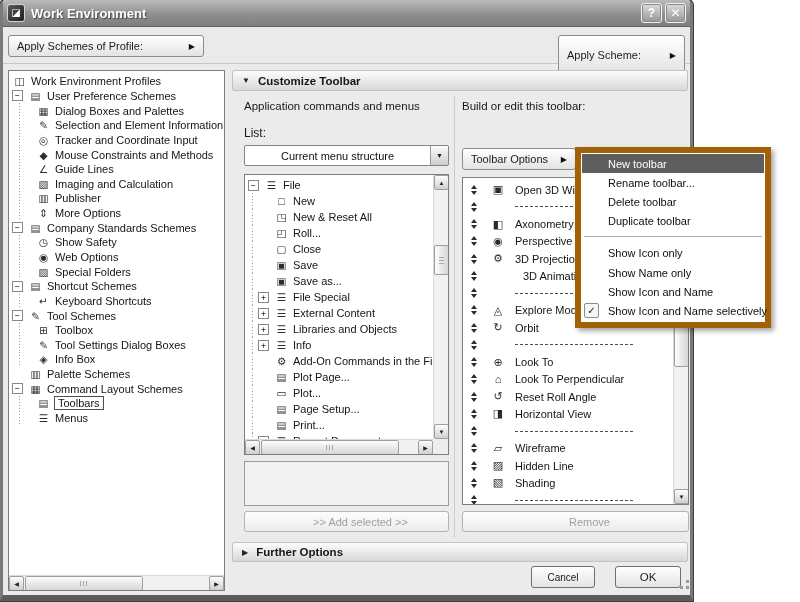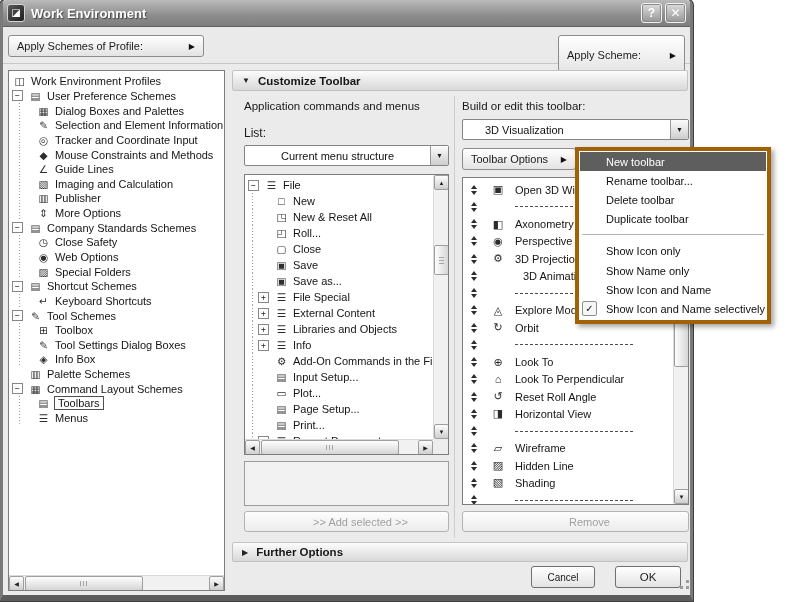--- a/index.html
+++ b/index.html
@@ -109,21 +109,21 @@
   .llabel.ind{margin-left:15px;}
   .dash{flex:none;margin-left:34px;width:118px;height:0;border-top:1px dashed #4c4c4c;}
 
   
   #cancelBtn{left:528px;top:566px;width:64px;height:22px;justify-content:center;border-color:#6f6f6f;font-size:10px;}
   #okBtn{left:612px;top:566px;width:66px;height:22px;justify-content:center;border-color:#6f6f6f;font-size:11.5px;}
   #grip{position:absolute;right:7px;bottom:6px;width:3px;height:3px;background:#9b9b9b;
     box-shadow:6px 0 0 #9b9b9b,6px -6px 0 #9b9b9b;}
 
   
-  #contextMenu{position:absolute;left:575px;top:147px;width:196px;background:#fff;border:4px solid #a16207;
+  #contextMenu{position:absolute;left:575px;top:147px;width:196px;background:#fff;border:6px solid #a16207;
     box-shadow:3px 3px 5px rgba(0,0,0,.35);z-index:60;padding:1px;box-sizing:border-box;}
   .mrow{position:relative;height:19.2px;display:flex;align-items:center;padding-left:26px;
     font-size:11px;color:#0f0f0f;white-space:nowrap;}
   .mrow.hl{background:#5e5e5e;color:#fff;}
   .msep{height:1px;background:#b2b2b2;margin:5px 2px 7px 2px;}
   .mcheck{position:absolute;left:2px;top:2px;width:15px;height:15px;border:1px solid #8d8d8d;background:#f6f6f6;
     border-radius:2px;display:flex;align-items:center;justify-content:center;font-size:10px;color:#111;box-sizing:border-box;}
 </style>
 </head>
 <body>
@@ -202,21 +202,21 @@
             <span class="tlabel">More Options</span>
           </div>
           <div class="trow">
             <span class="xbox">−</span>
             <span class="tico">▤</span>
             <span class="tlabel">Company Standards Schemes</span>
           </div>
           <div class="trow">
             <span class="guide g24"></span>
             <span class="tico">◷</span>
-            <span class="tlabel">Close Safety</span>
+            <span class="tlabel">Show Safety</span>
           </div>
           <div class="trow">
             <span class="guide g24"></span>
             <span class="tico">◉</span>
             <span class="tlabel">Web Options</span>
           </div>
           <div class="trow">
             <span class="guide g24"></span>
             <span class="tico">▨</span>
             <span class="tlabel">Special Folders</span>
@@ -363,21 +363,21 @@
           <div class="trow">
             <span class="guide g10"></span>
             <span class="xspace"></span>
             <span class="tico">⚙</span>
             <span class="tlabel">Add-On Commands in the File Menu</span>
           </div>
           <div class="trow">
             <span class="guide g10"></span>
             <span class="xspace"></span>
             <span class="tico">▤</span>
-            <span class="tlabel">Input Setup...</span>
+            <span class="tlabel">Plot Page...</span>
           </div>
           <div class="trow">
             <span class="guide g10"></span>
             <span class="xspace"></span>
             <span class="tico">▭</span>
             <span class="tlabel">Plot...</span>
           </div>
           <div class="trow">
             <span class="guide g10"></span>
             <span class="xspace"></span>
@@ -408,24 +408,20 @@
         <span class="sbtn rgt">▶</span>
       </div>
       <div class="corner"></div>
     </div>
 
     <div id="descBox"></div>
     <div class="xpbtn disabled" id="addBtn">&gt;&gt; Add selected &gt;&gt;</div>
 
     <div class="boldlbl" id="lblBuild">Build or edit this toolbar:</div>
 
-    <div class="combo" id="combo2">
-      <span class="combotext">3D Visualization</span>
-      <span class="combobtn">▼</span>
-    </div>
 
     <div class="xpbtn" id="optionsBtn">
       <span class="btnlabel">Toolbar Options</span>
       <span class="menuarrow">▶</span>
     </div>
 
     <div class="listbox" id="toolbarListBox">
       <div id="toolbarList">
           <div class="litem">
             <span class="handle"></span>

